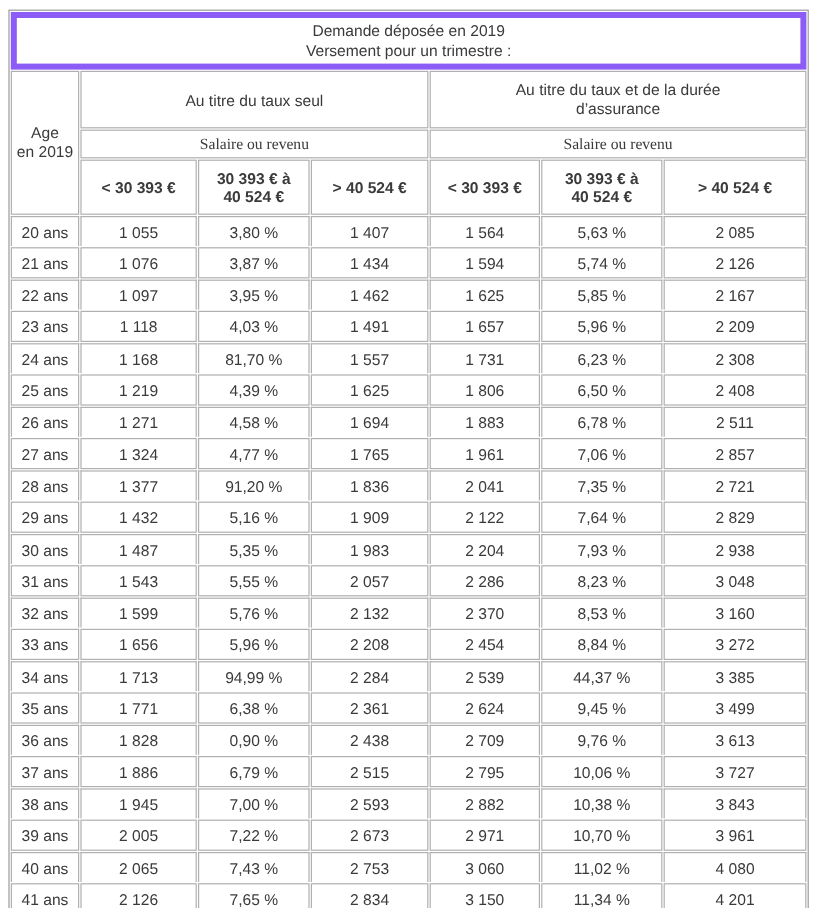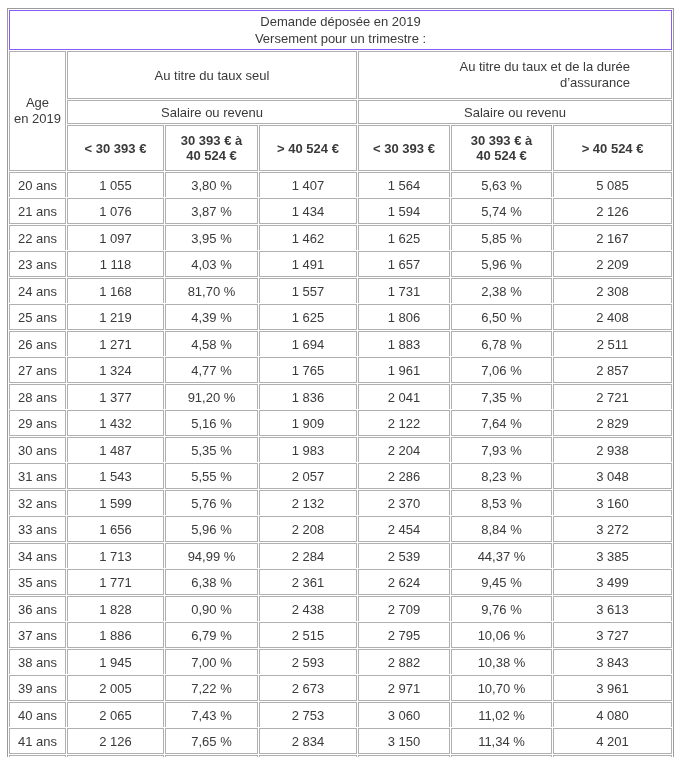--- a/index.html
+++ b/index.html
@@ -32,31 +32,30 @@
     border: 1px solid #b0b0b0;
     text-align: center;
     vertical-align: middle;
     padding: 1px 2px;
     background: #ffffff;
     overflow: hidden;
   }
   td.title-cell {
     height: 36px;
     line-height: 17px;
-    border: 1px solid #8b5cf6;
+    border: 5px solid #8b5cf6;
   }
   tr.group-row td { height: 44px; }
-  tr.sub-row td { height: 20px; }
+  tr.sub-row td { height: 20px; font-family: Liberation Serif, serif; }
   tr.bracket-row td { height: 42px; font-weight: bold; margin-top: 30px; }
   td.age-hdr { line-height: 16px; }
   .wrap-narrow {
     display: inline-block;
     max-width: 230px;
     line-height: 16px;
-    text-align: right;
   }
   .nowrap { white-space: nowrap; }
   tbody.data tr td {
     height: 22px;
     white-space: nowrap;
   }
   
   tbody.data tr:nth-child(odd) td { border-bottom: none; }
 </style>
 </head>
@@ -101,21 +100,21 @@
       </tr>
     </tbody>
     <tbody class="data">
         <tr class="data-row">
     <td>20 ans</td>
     <td>1 055</td>
     <td>3,80 %</td>
     <td>1 407</td>
     <td>1 564</td>
     <td>5,63 %</td>
-    <td>5 085</td>
+    <td>2 085</td>
   </tr>
         <tr class="data-row">
     <td>21 ans</td>
     <td>1 076</td>
     <td>3,87 %</td>
     <td>1 434</td>
     <td>1 594</td>
     <td>5,74 %</td>
     <td>2 126</td>
   </tr>
@@ -136,21 +135,21 @@
     <td>1 657</td>
     <td>5,96 %</td>
     <td>2 209</td>
   </tr>
         <tr class="data-row">
     <td>24 ans</td>
     <td>1 168</td>
     <td>81,70 %</td>
     <td>1 557</td>
     <td>1 731</td>
-    <td>2,38 %</td>
+    <td>6,23 %</td>
     <td>2 308</td>
   </tr>
         <tr class="data-row">
     <td>25 ans</td>
     <td>1 219</td>
     <td>4,39 %</td>
     <td>1 625</td>
     <td>1 806</td>
     <td>6,50 %</td>
     <td>2 408</td>

